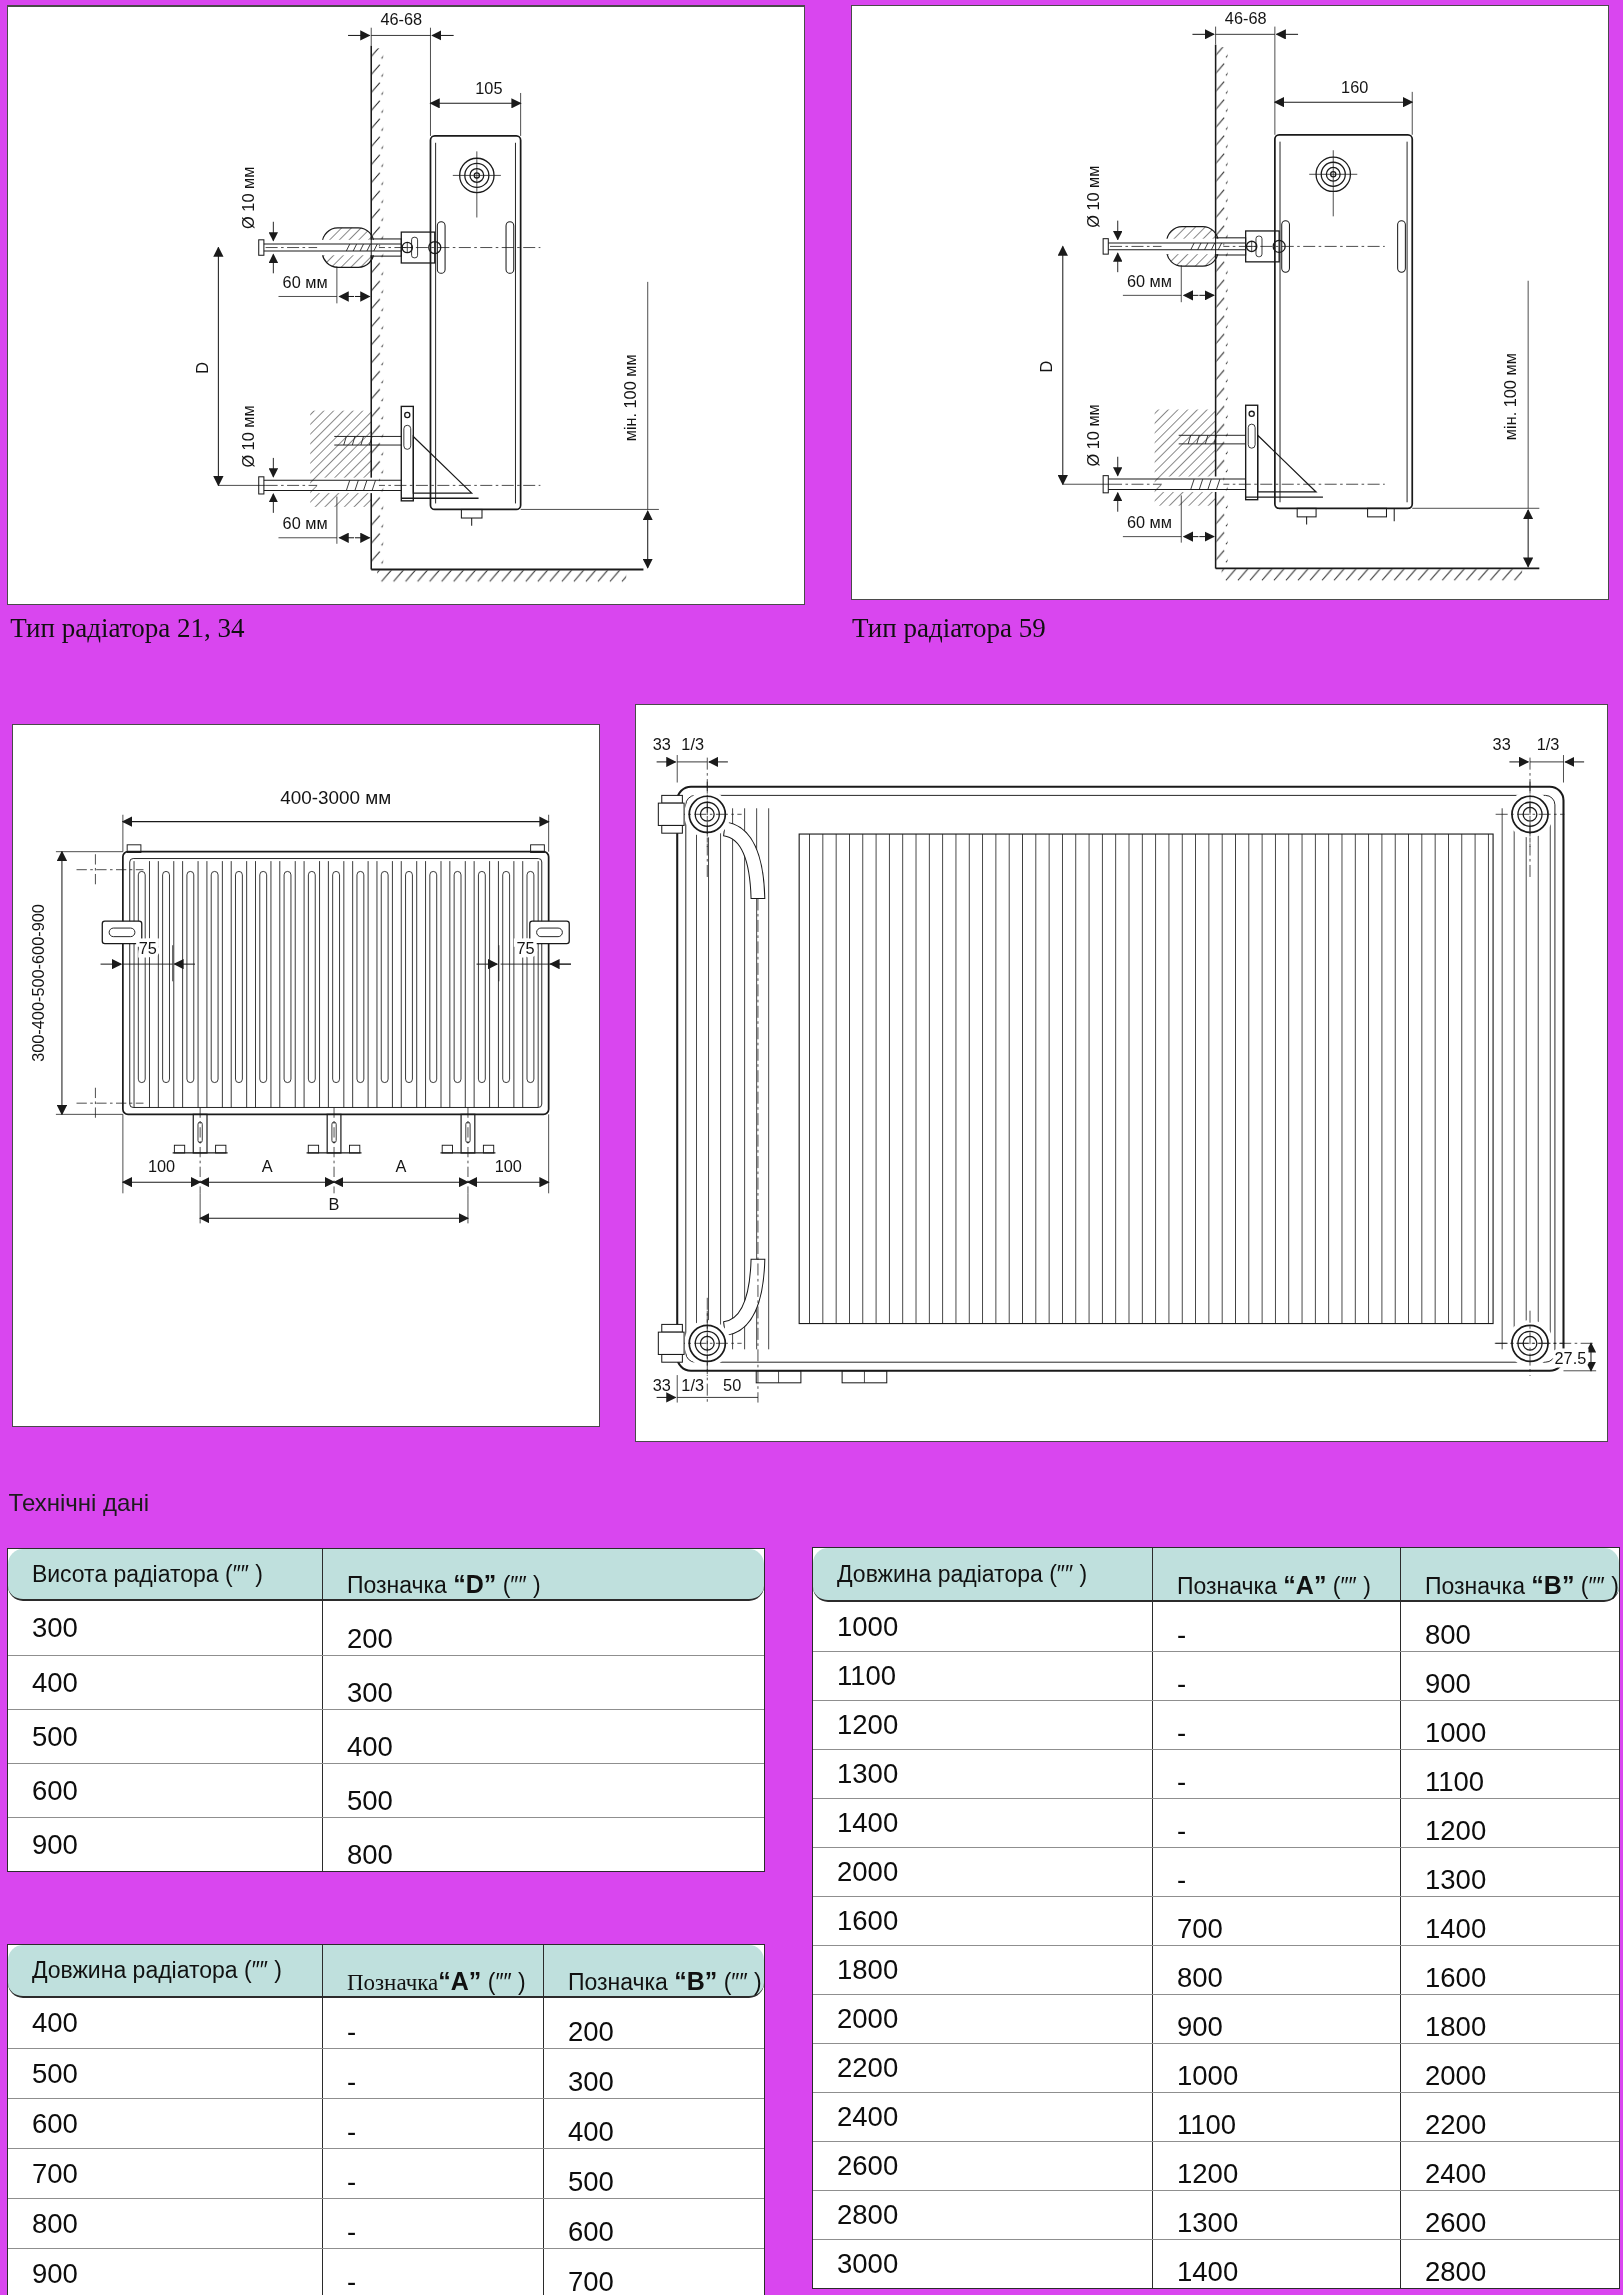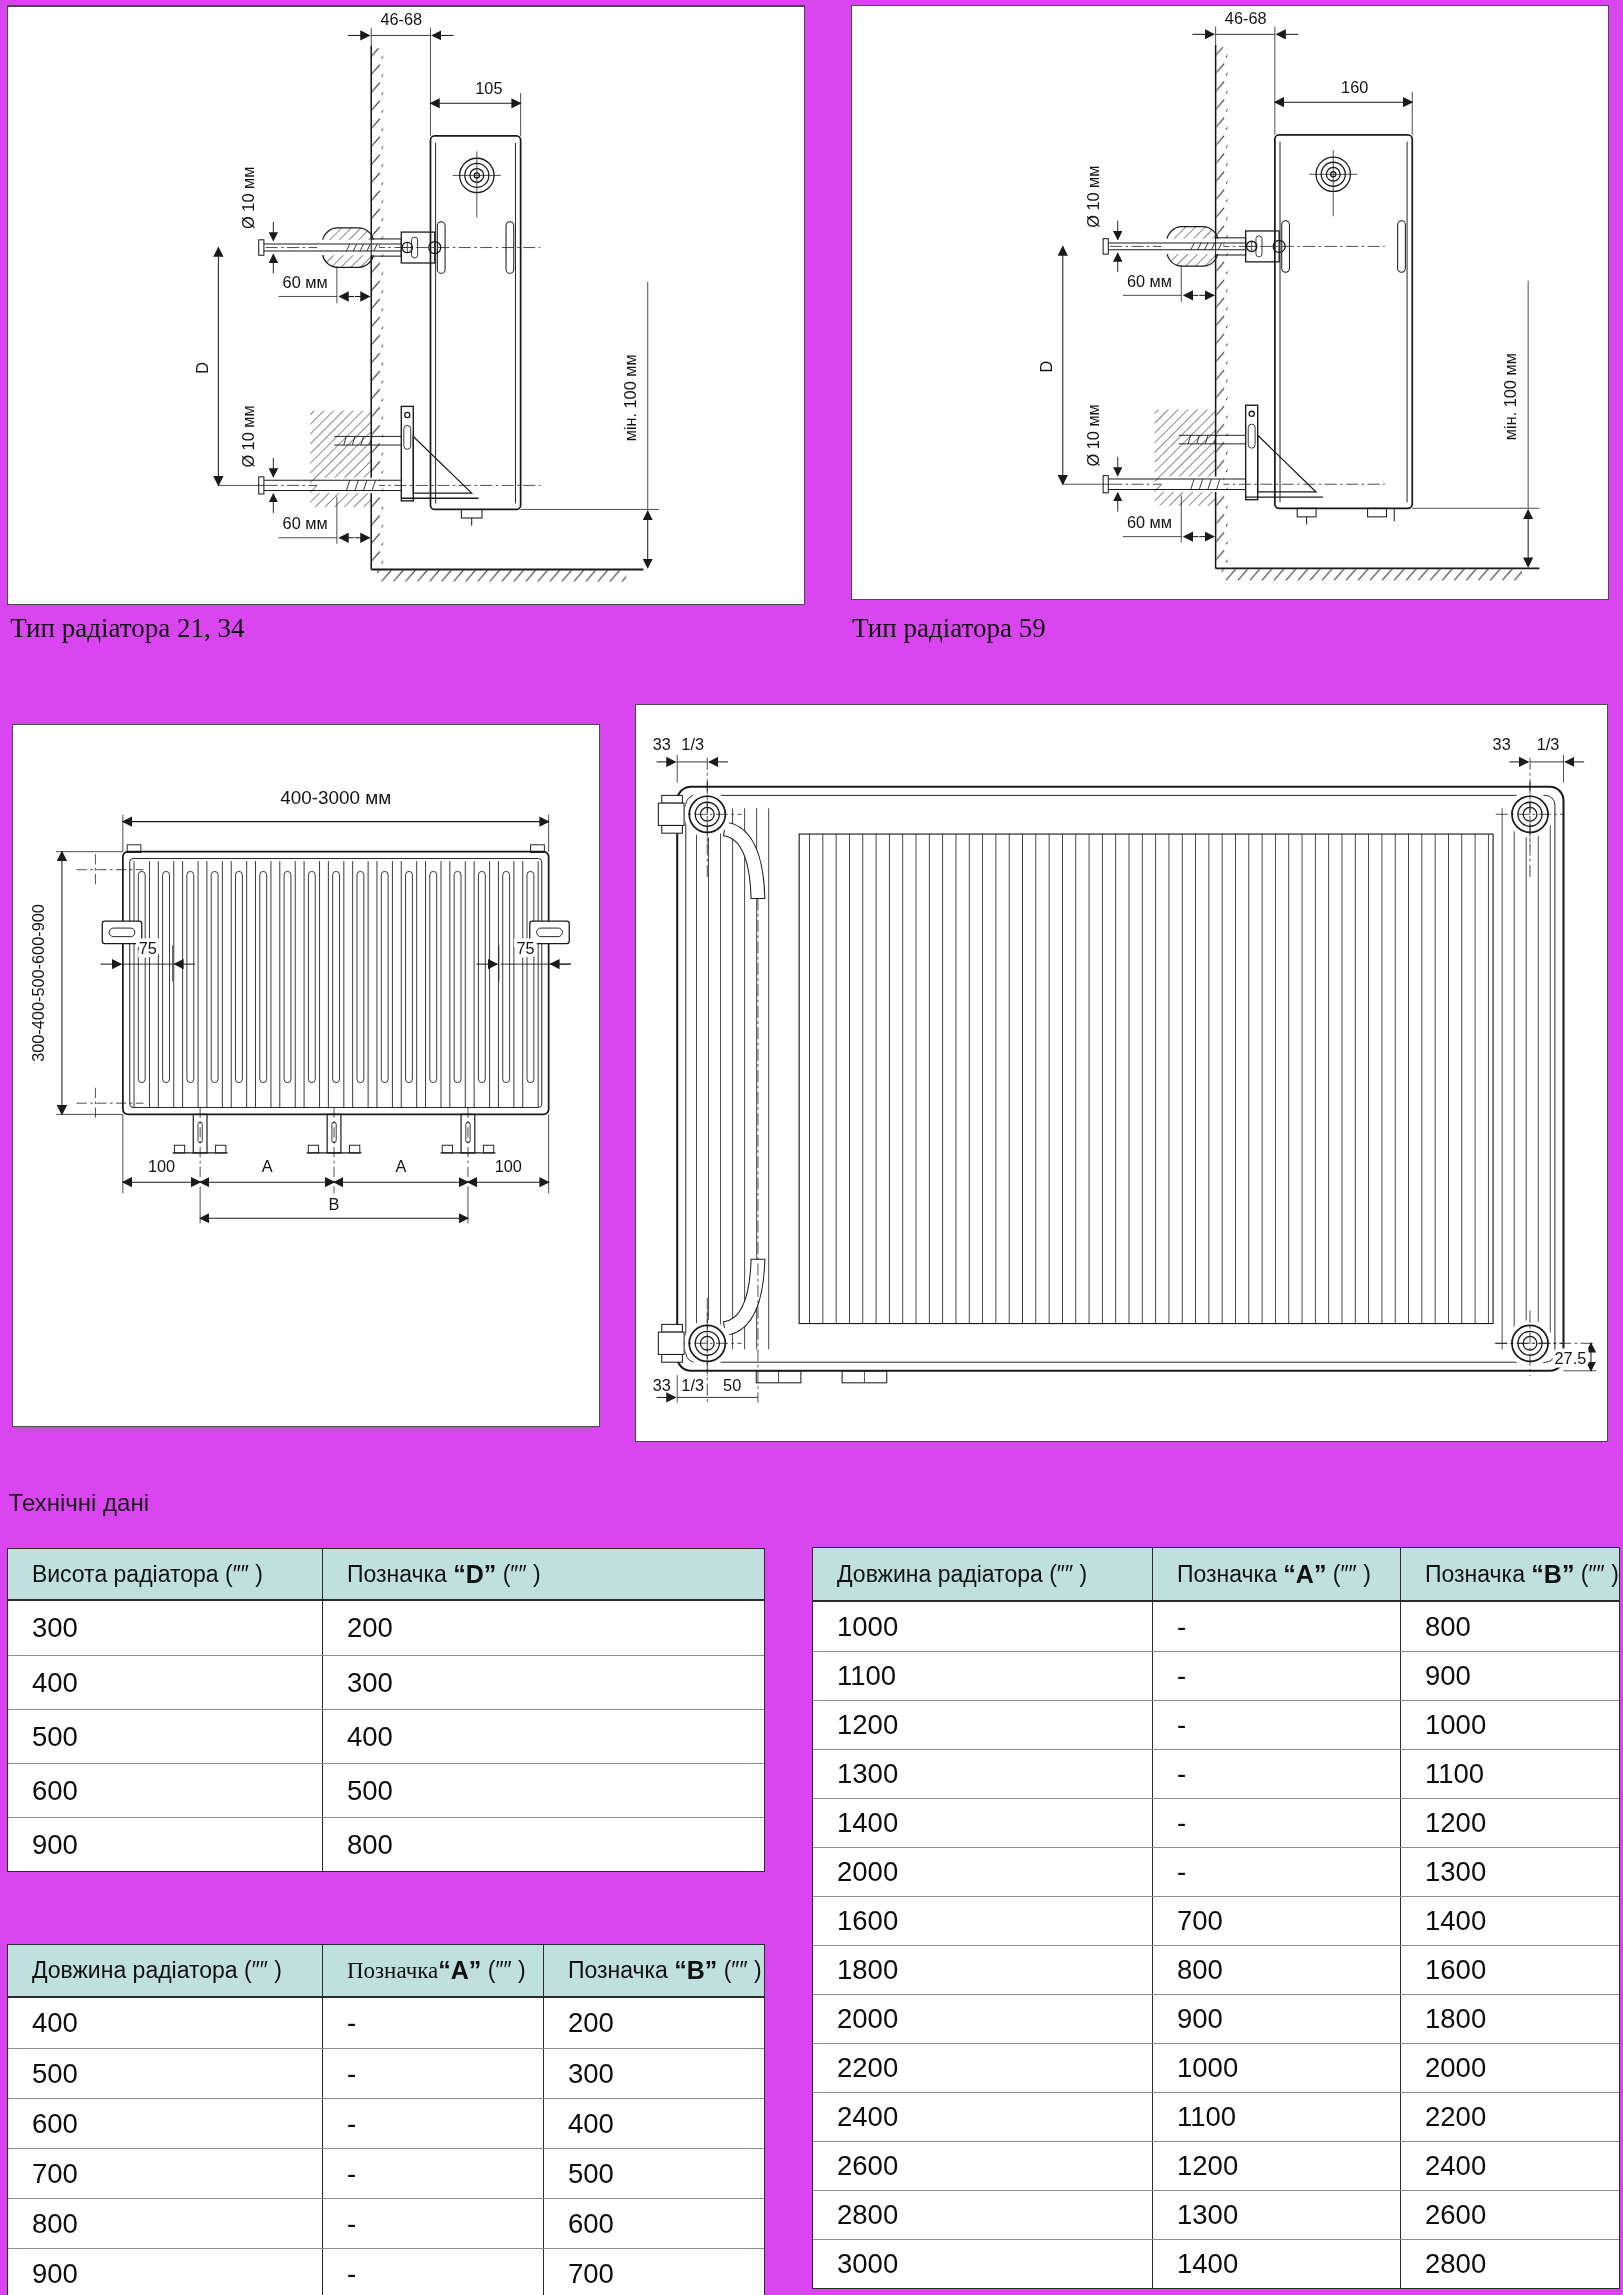--- a/index.html
+++ b/index.html
@@ -13,25 +13,25 @@
   .caption{position:absolute;font-family:"Liberation Serif",serif;font-size:27px;color:#101010;}
   #cap1{left:10.3px;top:613px;}
   #cap2{left:852px;top:613px;}
   #section-title{position:absolute;left:8.6px;top:1489px;font-size:24px;color:#1c1c1c;}
   
   .dtable{position:absolute;border:1.7px solid #2b2b2b;background:#fff;box-sizing:border-box;}
   #t-height{left:6.9px;top:1548px;width:758px;}
   #t-len-s{left:6.9px;top:1944px;width:758px;}
   #t-len-l{left:812px;top:1547px;width:808px;}
   .trow{display:flex;box-sizing:border-box;}
-  .thead{background:#bfe0dd;border-bottom:2.6px solid #2b2b2b;}
+  .thead{background:#bfe0dd;border-bottom:2.6px solid #2b2b2b;border-radius:15px;}
   .tbody + .tbody{border-top:1.7px solid #8f8f8f;}
   .tcell{box-sizing:border-box;display:flex;align-items:center;padding-left:24px;
          font-size:27.5px;color:#0d0d0d;white-space:pre;}
-  .tcell + .tcell{border-left:1.7px solid #2b2b2b;}
+  .tcell + .tcell{border-left:1.7px solid #2b2b2b;align-items:flex-end;}
   .hcell{font-size:23px;color:#111;}
   .hcell b{font-weight:700;font-size:25px;}
   .serif{font-family:"Liberation Serif",serif;}
   #t-height .trow{height:54px;}  #t-height .thead{height:52px;}
   #t-height .c0{width:314px;} #t-height .c1{flex:1;}
   #t-len-s .trow{height:50px;}  #t-len-s .thead{height:53px;}
   #t-len-s .c0{width:314px;} #t-len-s .c1{width:221px;} #t-len-s .c2{flex:1;}
   #t-len-l .trow{height:49px;} #t-len-l .thead{height:54px;}
   #t-len-l .c0{width:339px;} #t-len-l .c1{width:248px;} #t-len-l .c2{flex:1;}
   

